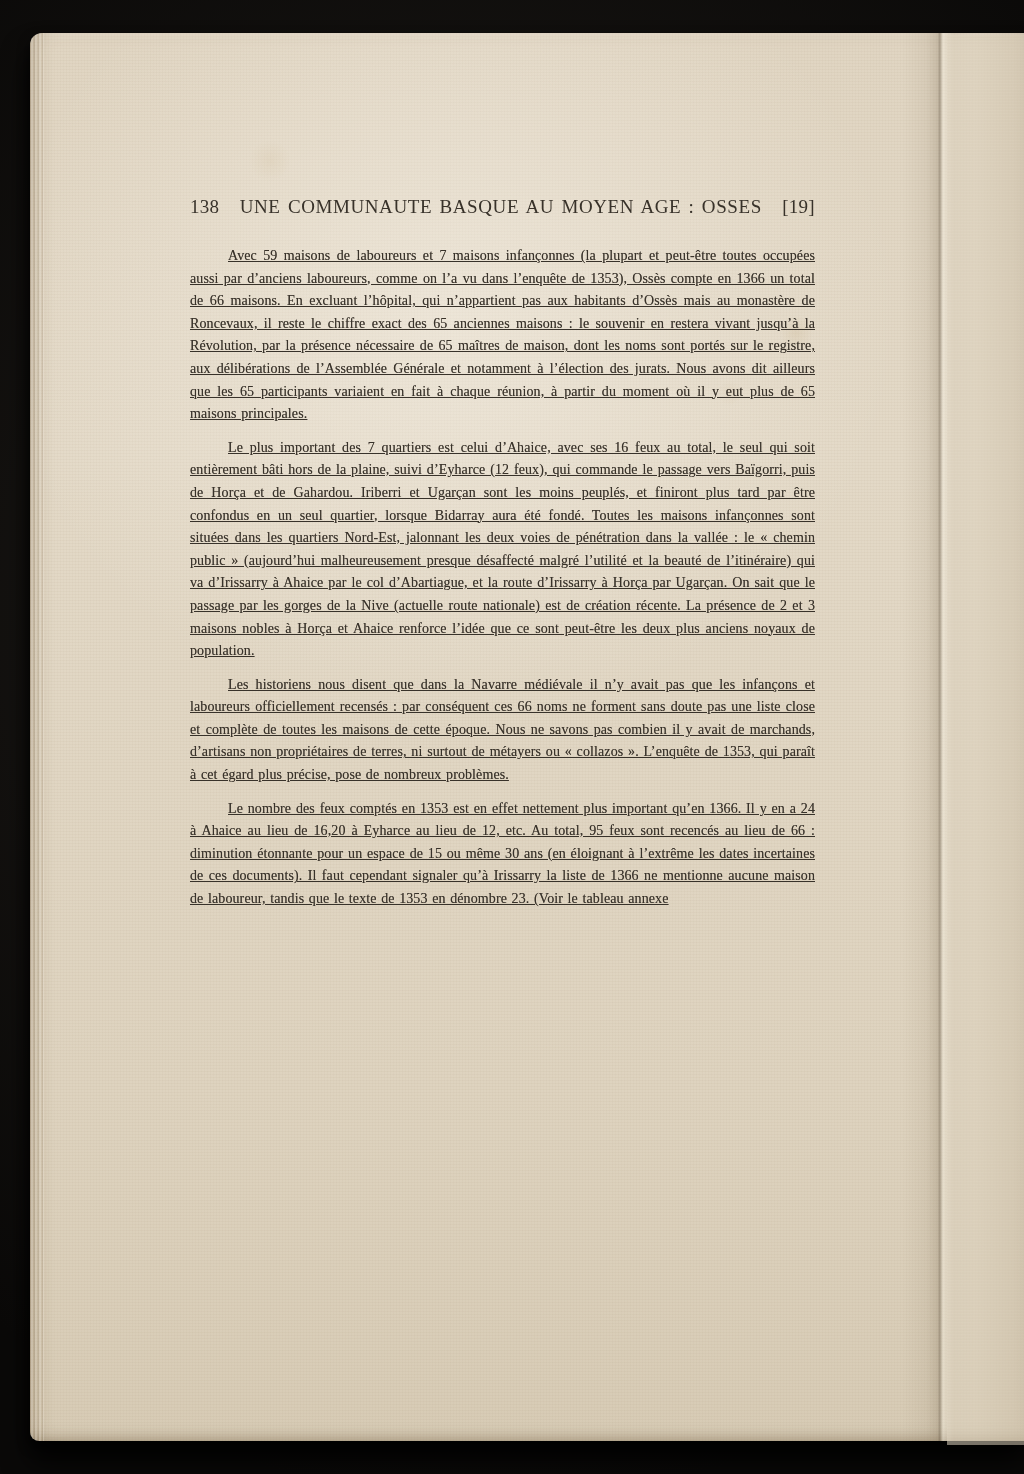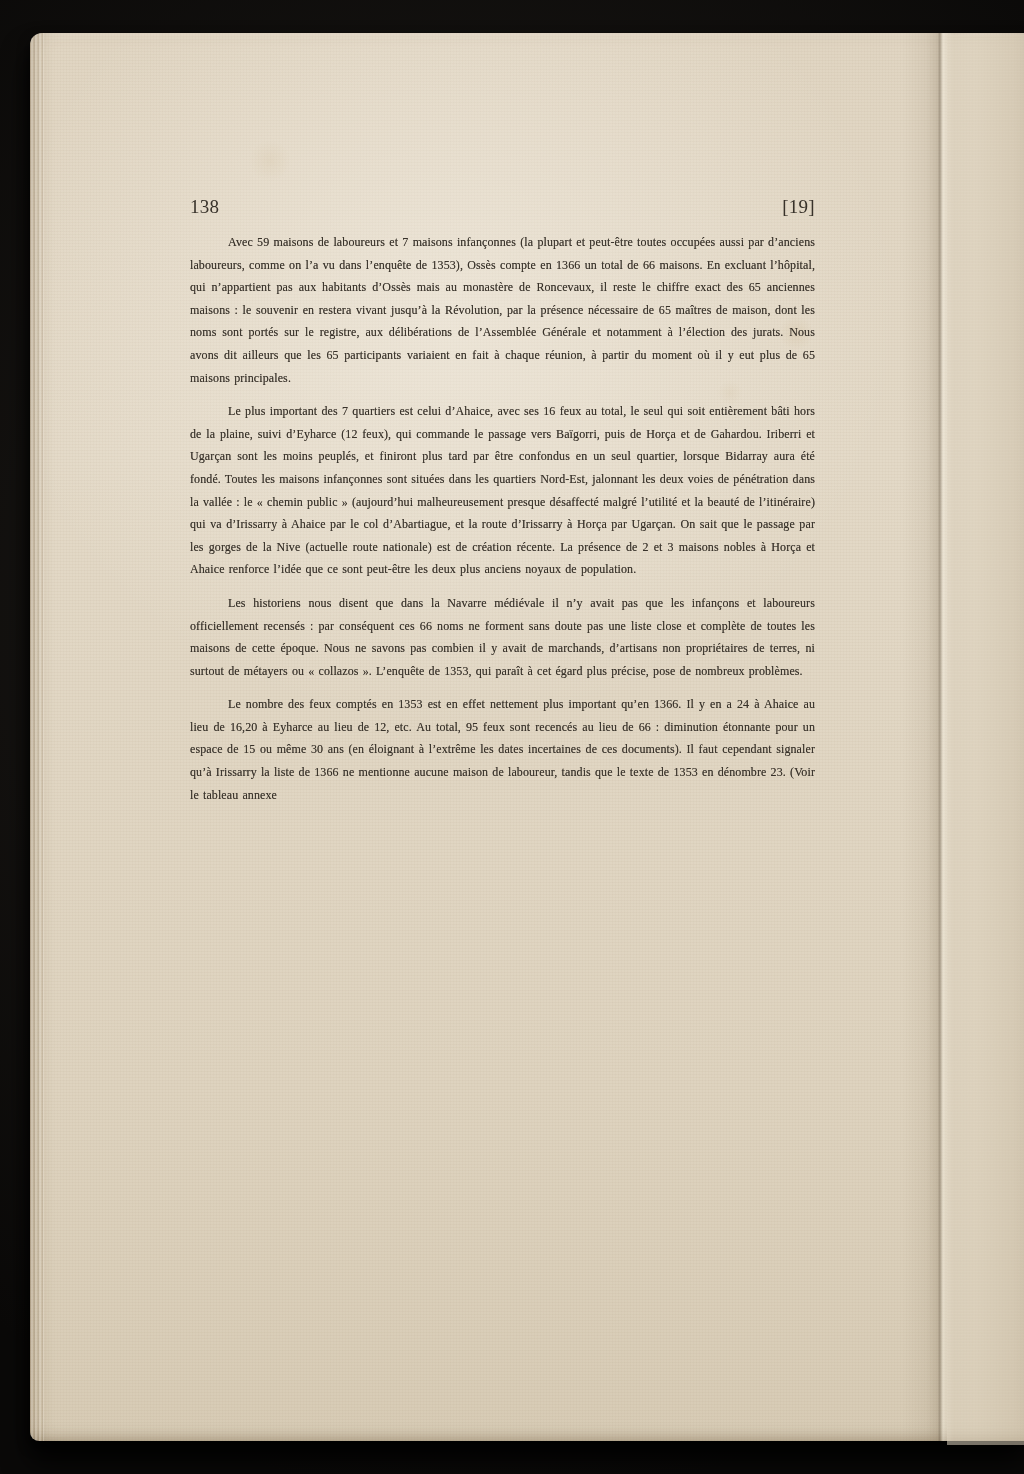--- a/index.html
+++ b/index.html
@@ -99,46 +99,48 @@
     align-items: baseline;
     font-size: 19px;
     letter-spacing: 0.3px;
     white-space: nowrap;
   }
   .running-head .title {
     letter-spacing: 0.6px;
     word-spacing: 2px;
   }
   .article {
-    margin-top: 13px;
+    margin-top: 27px;
     text-align: justify;
-    font-size: 12px;
+    font-size: 14px;
     line-height: 22.6px;
     word-spacing: 1px;
     letter-spacing: 0.1px;
     hyphens: auto;
+    text-decoration: underline;
     -webkit-hyphens: auto;
   }
   .article p {
     margin: 0 0 11px 0;
     text-indent: 38px;
     text-shadow: 0 0 0.5px rgba(56,50,42,0.55);
   }
 </style>
 </head>
 <body>
 
 <div class="stage">
   <div class="page">
     <div class="edge-stack"></div>
     <div class="fold"></div>
     <div class="facing"></div>
     <div class="page-inner">
       <div class="running-head">
         <span class="num">138</span>
+        <span class="title">UNE COMMUNAUTE BASQUE AU MOYEN AGE : OSSES</span>
         <span class="ref">[19]</span>
       </div>
       <div class="article">
         <p>Avec 59 maisons de laboureurs et 7 maisons infançonnes (la plupart et peut-être toutes occupées aussi par d’anciens laboureurs, comme on l’a vu dans l’enquête de 1353), Ossès compte en 1366 un total de 66 maisons. En excluant l’hôpital, qui n’appartient pas aux habitants d’Ossès mais au monastère de Roncevaux, il reste le chiffre exact des 65 anciennes maisons : le souvenir en restera vivant jusqu’à la Révolution, par la présence nécessaire de 65 maîtres de maison, dont les noms sont portés sur le registre, aux délibérations de l’Assemblée Générale et notamment à l’élection des jurats. Nous avons dit ailleurs que les 65 participants variaient en fait à chaque réunion, à partir du moment où il y eut plus de 65 maisons principales.</p>
         <p>Le plus important des 7 quartiers est celui d’Ahaice, avec ses 16 feux au total, le seul qui soit entièrement bâti hors de la plaine, suivi d’Eyharce (12 feux), qui commande le passage vers Baïgorri, puis de Horça et de Gahardou. Iriberri et Ugarçan sont les moins peuplés, et finiront plus tard par être confondus en un seul quartier, lorsque Bidarray aura été fondé. Toutes les maisons infançonnes sont situées dans les quartiers Nord-Est, jalonnant les deux voies de pénétration dans la vallée : le « chemin public » (aujourd’hui malheureusement presque désaffecté malgré l’utilité et la beauté de l’itinéraire) qui va d’Irissarry à Ahaice par le col d’Abartiague, et la route d’Irissarry à Horça par Ugarçan. On sait que le passage par les gorges de la Nive (actuelle route nationale) est de création récente. La présence de 2 et 3 maisons nobles à Horça et Ahaice renforce l’idée que ce sont peut-être les deux plus anciens noyaux de population.</p>
         <p>Les historiens nous disent que dans la Navarre médiévale il n’y avait pas que les infançons et laboureurs officiellement recensés : par conséquent ces 66 noms ne forment sans doute pas une liste close et complète de toutes les maisons de cette époque. Nous ne savons pas combien il y avait de marchands, d’artisans non propriétaires de terres, ni surtout de métayers ou « collazos ». L’enquête de 1353, qui paraît à cet égard plus précise, pose de nombreux problèmes.</p>
         <p>Le nombre des feux comptés en 1353 est en effet nettement plus important qu’en 1366. Il y en a 24 à Ahaice au lieu de 16,20 à Eyharce au lieu de 12, etc. Au total, 95 feux sont recencés au lieu de 66 : diminution étonnante pour un espace de 15 ou même 30 ans (en éloignant à l’extrême les dates incertaines de ces documents). Il faut cependant signaler qu’à Irissarry la liste de 1366 ne mentionne aucune maison de laboureur, tandis que le texte de 1353 en dénombre 23. (Voir le tableau annexe</p>
       </div>
     </div>
   </div>

